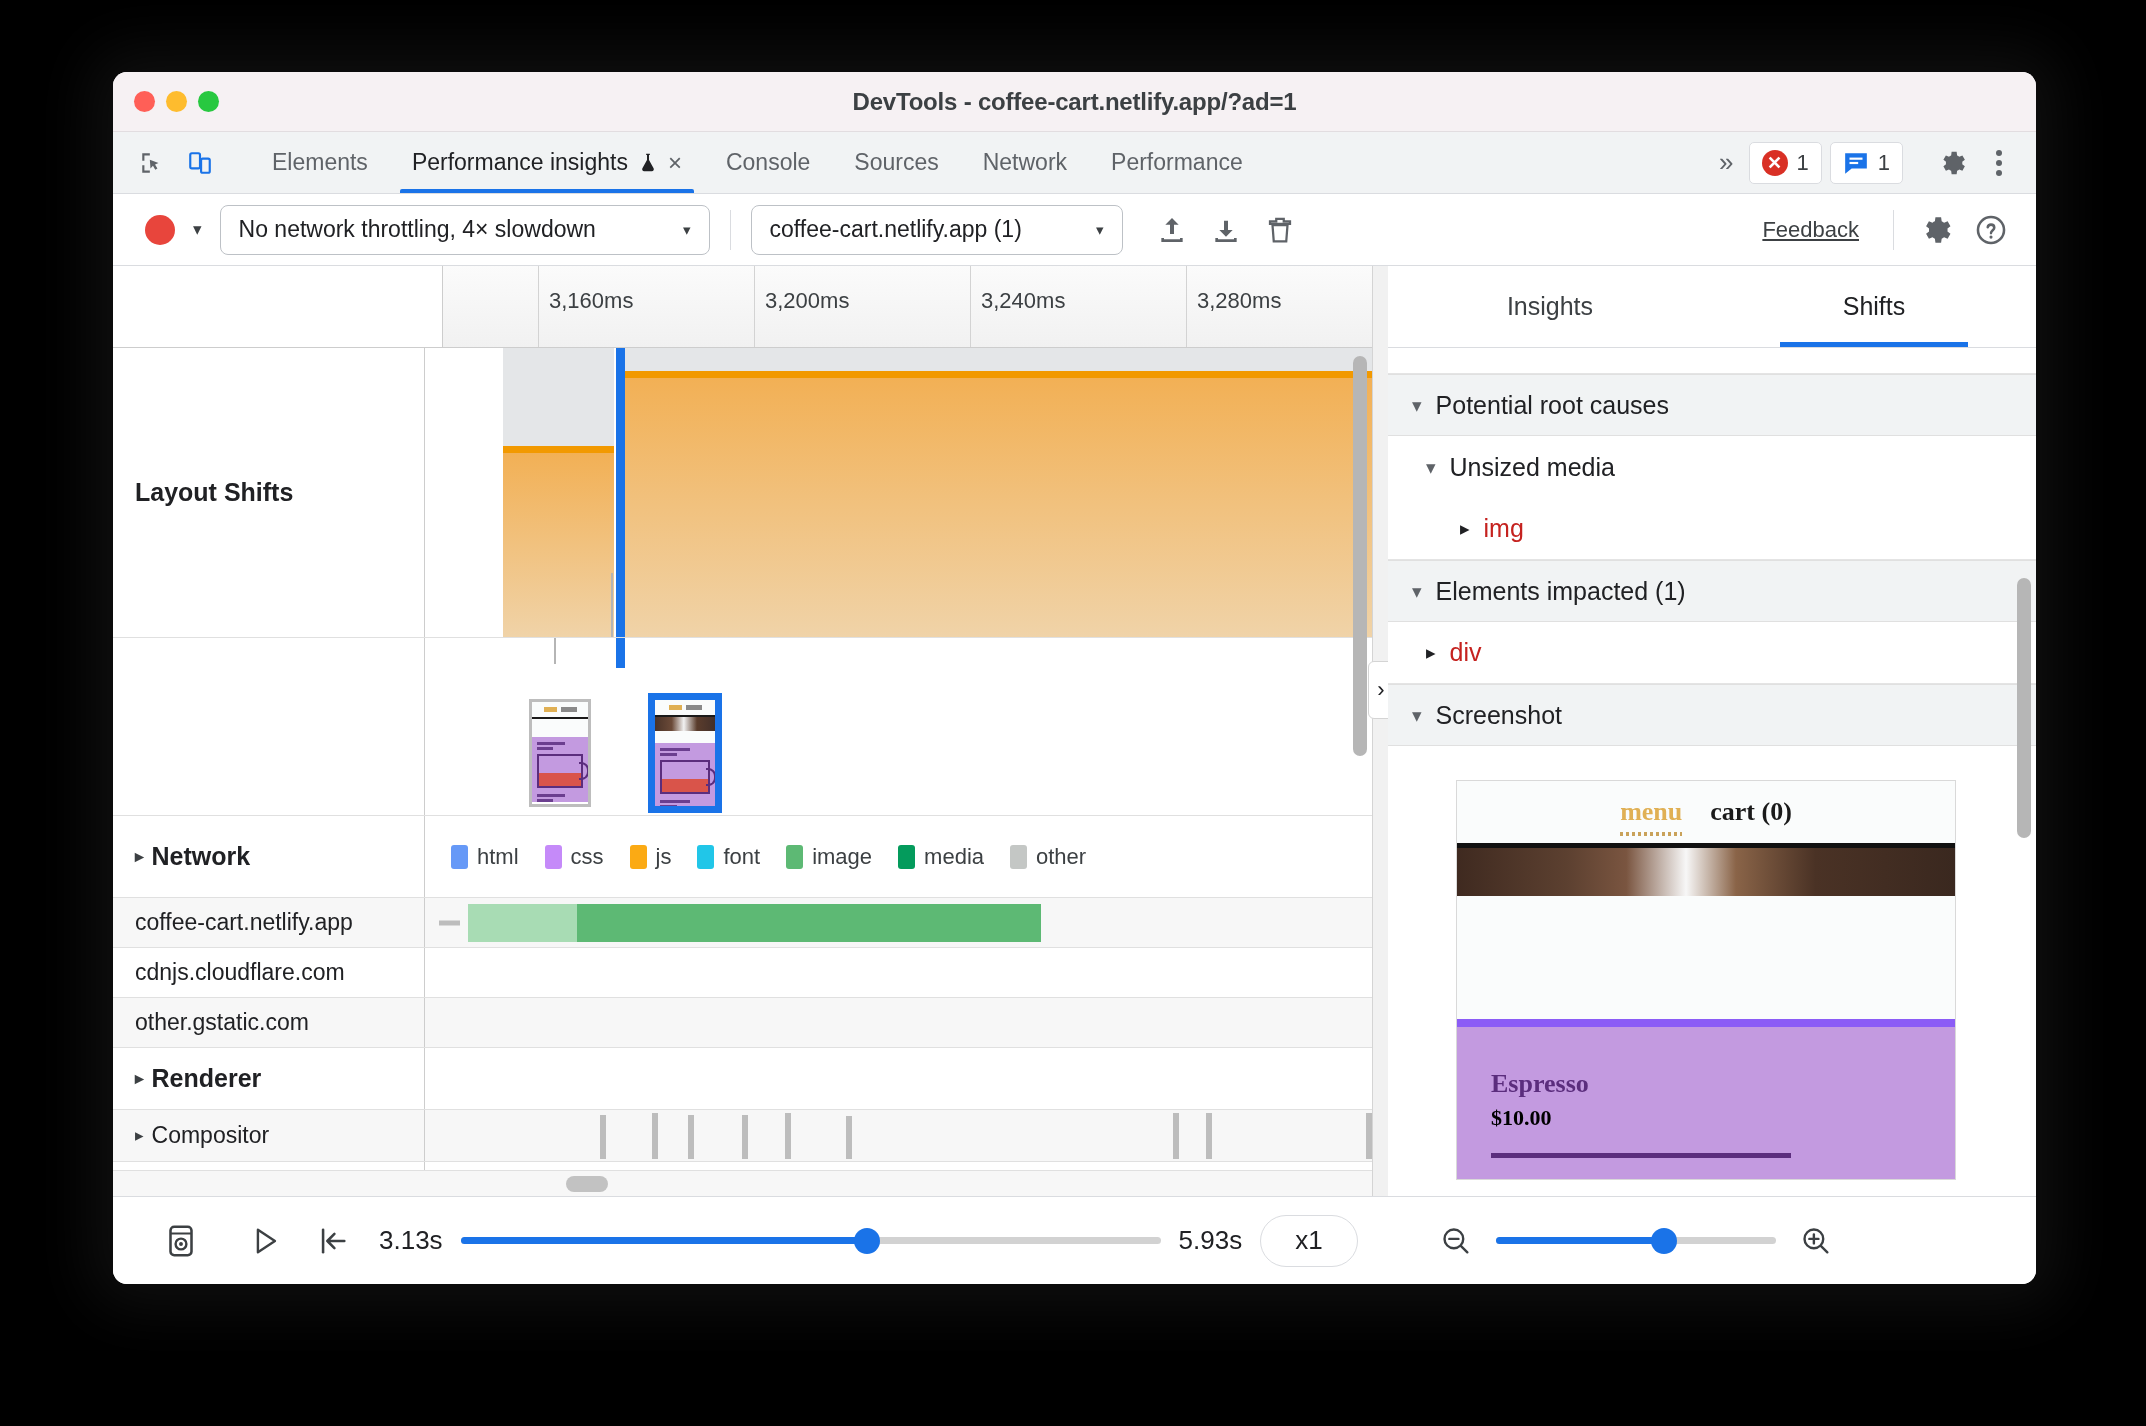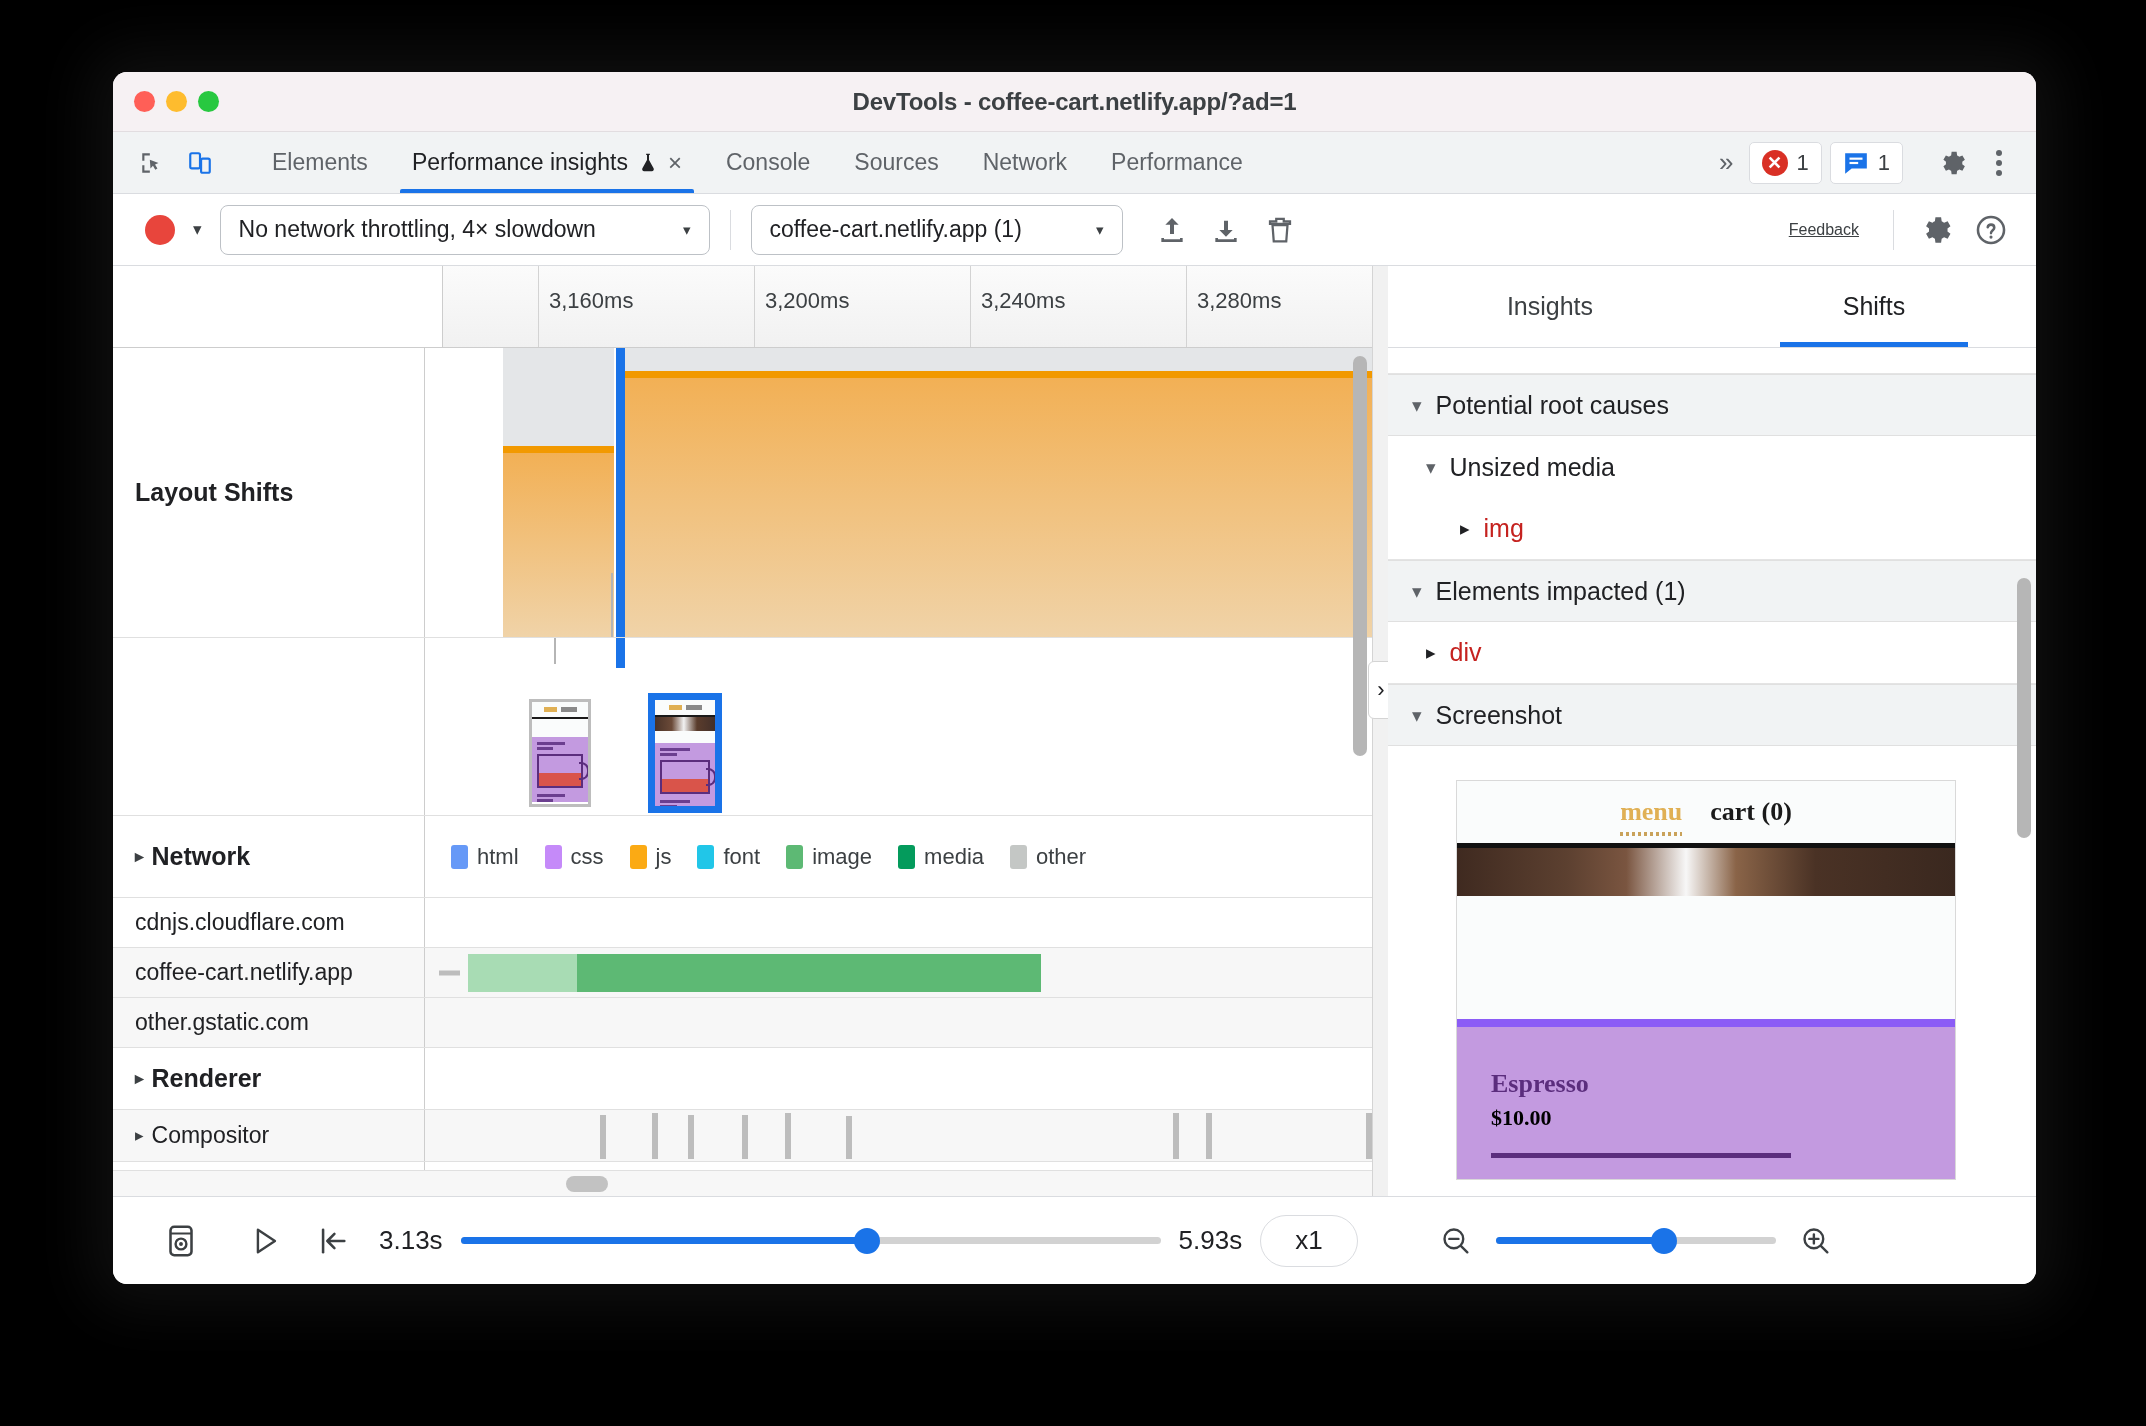--- a/index.html
+++ b/index.html
@@ -104,21 +104,21 @@
   .select {
     display: flex; align-items: center; justify-content: space-between;
     gap: 20px; height: 50px; padding: 0 18px;
     border: 1px solid #bdc1c6; border-radius: 8px;
     font-size: 23px; color: #202124; background: #fff;
   }
   .select .cr { font-size: 15px; color: #3c4043; }
   .tb-ic { width: 46px; height: 46px; display: flex; align-items: center; justify-content: center; }
   .spacer { flex: 1; }
   .feedback {
-    font-size: 16px; color: #3c4043;
+    font-size: 22px; color: #3c4043;
     text-decoration: underline; padding-right: 14px;
   }
   
   .body { flex: 1; display: flex; min-height: 0; }
   .flame { flex: 1; display: flex; flex-direction: column; min-width: 0; position: relative; }
   
   .ruler {
     height: 82px; display: flex; border-bottom: 1px solid #cdcdcd;
     background: linear-gradient(#fbfbfb, #f1f1f1);
     flex: none;
@@ -519,34 +519,34 @@
                   </span>
                 <span class="lg">
                     <i class="lgsw" style="background:#c4c7c5"></i>
                     <span>other</span>
                   </span>
               </div>
             </div>
           </div>
 
           <div class="row" style="height:50px">
-            <div class="rowname">
-              <span>cdnjs.cloudflare.com</span>
-            </div>
-            <div class="rowtrack"></div>
-          </div>
-          <div class="row" style="height:50px">
             <div class="rowname shaded">
               <span>coffee-cart.netlify.app</span>
             </div>
             <div class="rowtrack shaded">
               <div class="netwait" style="left:1.5%;width:2.2%"></div>
               <div class="netbar" style="left:4.5%;width:11.5%;background:#a8dcb4"></div>
               <div class="netbar" style="left:16%;width:49%;background:#5db974"></div>
             </div>
+          </div>
+          <div class="row" style="height:50px">
+            <div class="rowname">
+              <span>cdnjs.cloudflare.com</span>
+            </div>
+            <div class="rowtrack"></div>
           </div>
           <div class="row" style="height:50px">
             <div class="rowname shaded">
               <span>other.gstatic.com</span>
             </div>
             <div class="rowtrack shaded"></div>
           </div>
 
           <div class="row" style="height:62px">
             <div class="rowname bold">

